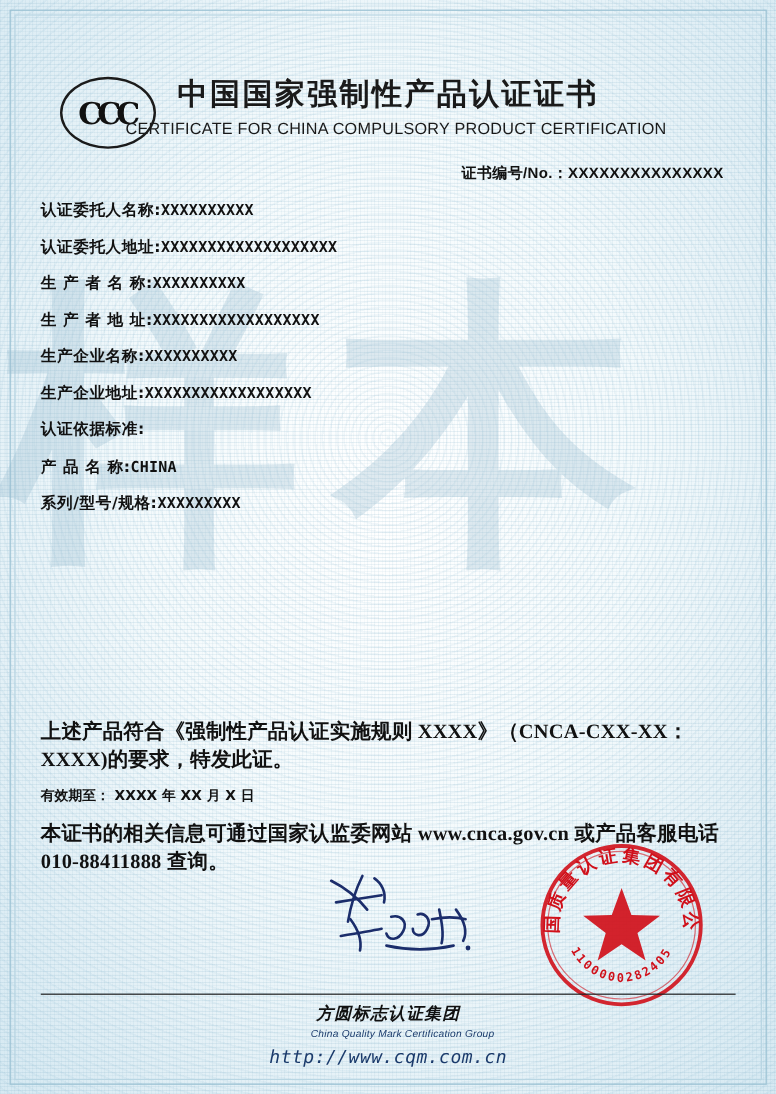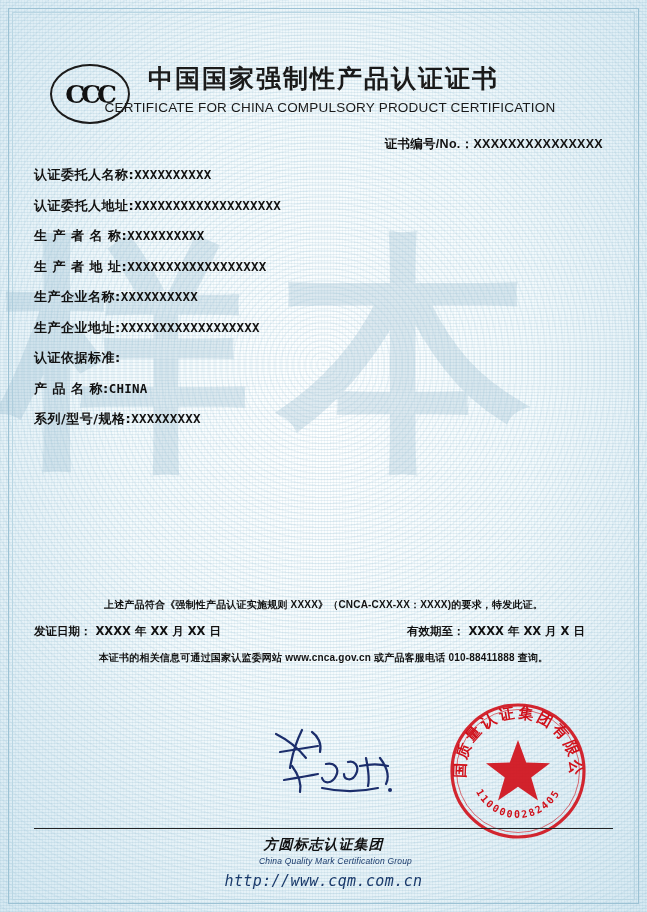--- a/index.html
+++ b/index.html
@@ -163,27 +163,26 @@
   }
 
   
   .statements {
     position: absolute;
     left: 34px;
     right: 34px;
     top: 598px;
   }
   .stmt {
-    font-family: Liberation Sans, sans-serif;
-    font-size: 10px;
+    font-family: Liberation Serif, serif;
+    font-size: 17px;
     font-weight: 700;
     color: #111;
     margin-bottom: 12px;
     letter-spacing: 0.2px;
-    text-align: center;
   }
   .stmt-row {
     display: flex;
     justify-content: space-between;
     margin-bottom: 12px;
   }
   .stmt-row .left,
   .stmt-row .right {
     font-family: "DejaVu Sans", sans-serif;
     font-size: 11.5px;
@@ -327,21 +326,20 @@
     </div>
     <div class="field-row">
       <span class="field-label">系列/型号/规格:</span>
       <span class="field-value">XXXXXXXXX</span>
     </div>
   </div>
 
   <div class="statements">
     <div class="stmt">上述产品符合《强制性产品认证实施规则 XXXX》（CNCA-CXX-XX：XXXX)的要求，特发此证。</div>
     <div class="stmt-row">
-      <span class="left">发证日期： XXXX 年 XX 月 XX 日</span>
       <span class="right">有效期至： XXXX 年 XX 月 X 日</span>
     </div>
     <div class="stmt">本证书的相关信息可通过国家认监委网站 www.cnca.gov.cn 或产品客服电话 010-88411888 查询。</div>
   </div>
 
 
   <div class="signature">
     <svg width="150" height="80" viewBox="0 0 150 80" fill="none" aria-hidden="true">
       <g stroke="#1b2d6b" stroke-width="2.2" stroke-linecap="round" fill="none">
         <path d="M14 12 C 26 18, 36 26, 44 36"></path>

